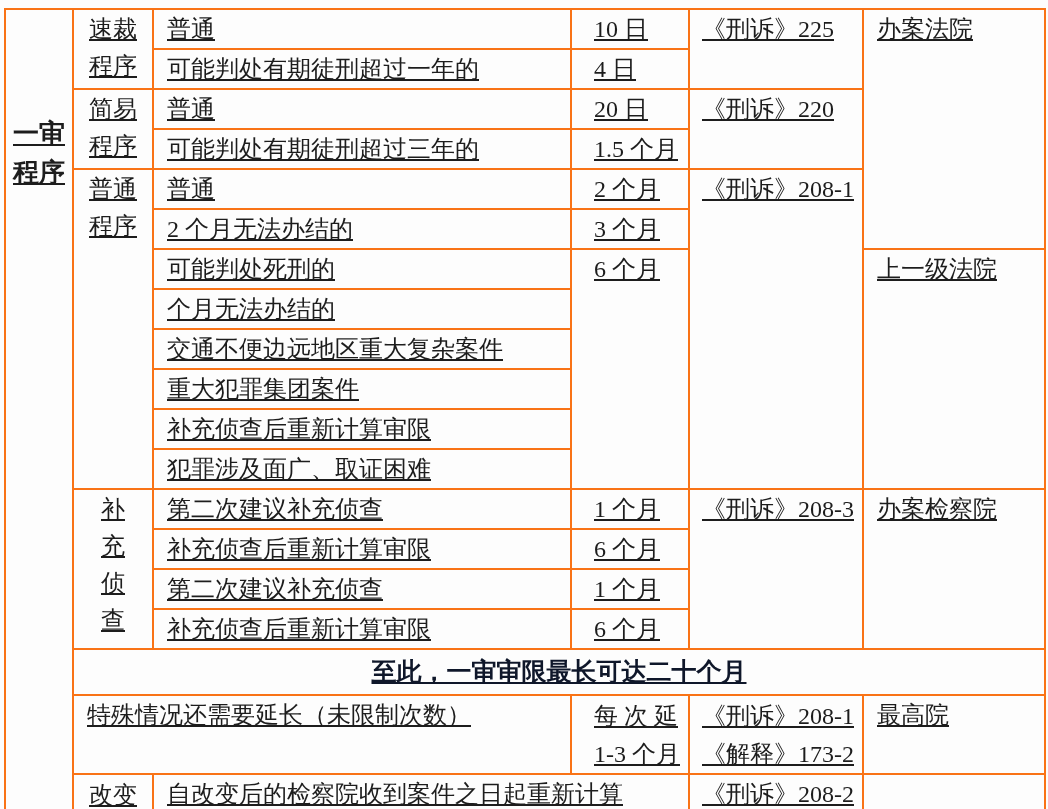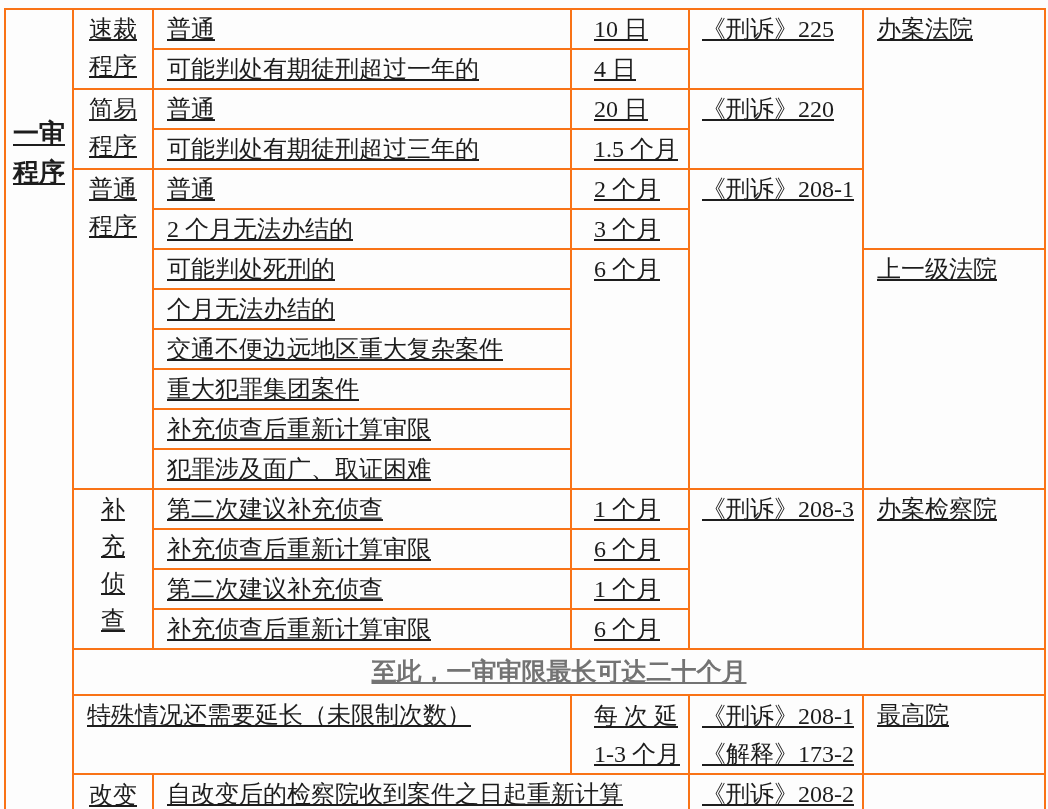--- a/index.html
+++ b/index.html
@@ -40,21 +40,21 @@
     line-height: 39px;
     text-align: center;
     padding: 104px 0 0 0;
   }
   td.proc-label-cell {
     text-align: center;
     padding-left: 0;
     padding-right: 0;
   }
   td.summary-cell {
-    color: #737373;
+    color: #0f172a;
     font-weight: bold;
     font-size: 25px;
     text-align: center;
     line-height: 44px;
     padding: 0;
   }
   td.dur-cell { padding-left: 22px; }
   td.cite-cell { padding-left: 12px; border-radius: 17px; }
   td.auth-cell { padding-left: 13px; border-radius: 13px; }
 </style>

